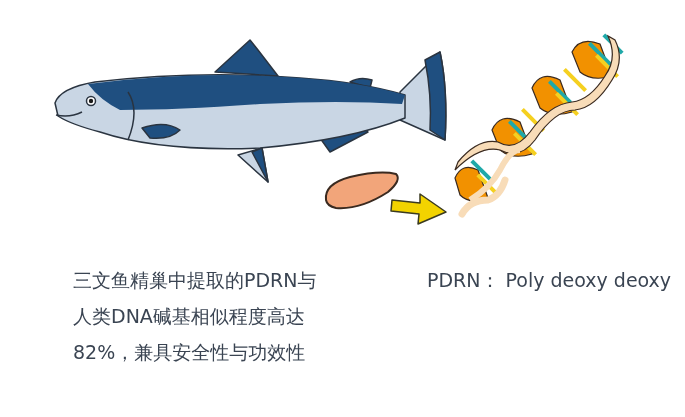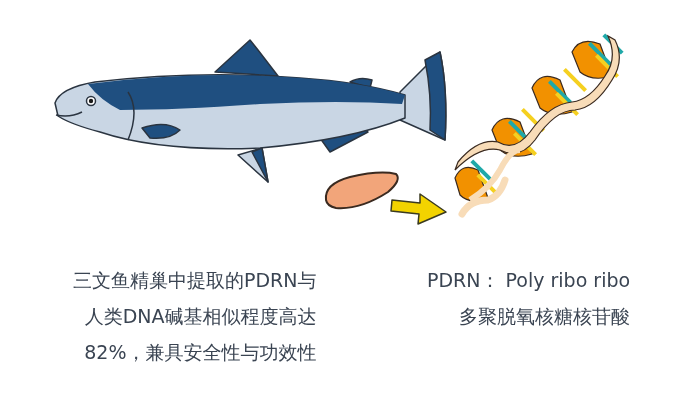--- a/index.html
+++ b/index.html
@@ -2,21 +2,21 @@
 <html><head>
 <meta charset="utf-8">
 <style>
   html, body { margin: 0; padding: 0; background: #ffffff; }
   body { width: 685px; height: 417px; position: relative; overflow: hidden;
          font-family: "DejaVu Sans", "Liberation Sans", sans-serif; }
   .illustration { position: absolute; left: 0; top: 0; width: 685px; height: 250px; }
   .caption { position: absolute; color: #3a4452; font-size: 19px; line-height: 36px; }
   .caption-left { left: 73px; top: 262px; }
   .caption-right { left: 427px; top: 262px; }
-  .line { display: block; white-space: nowrap; text-align: right; }
+  .line { display: block; white-space: nowrap; }
 </style>
 </head>
 <body>
 
 <svg class="illustration" viewBox="0 0 685 250" xmlns="http://www.w3.org/2000/svg">
 
   <g stroke="#2a3440" stroke-width="1.5" stroke-linejoin="round">
 
     <path d="M215 72 L250 40 L258 50 L278 76 Z" fill="#1f4f80"></path>
 
@@ -75,15 +75,14 @@
   </g>
 </svg>
 
 <div class="caption caption-left">
   <span class="line">三文鱼精巢中提取的PDRN与</span>
   <span class="line">人类DNA碱基相似程度高达</span>
   <span class="line">82%，兼具安全性与功效性</span>
 </div>
 
 <div class="caption caption-right">
-  <span class="line">PDRN： Poly ribo ribo</span>
-  <span class="line">多聚脱氧核糖核苷酸</span>
+  <span class="line">PDRN： Poly deoxy deoxy</span>
 </div>
 
 </body></html>

